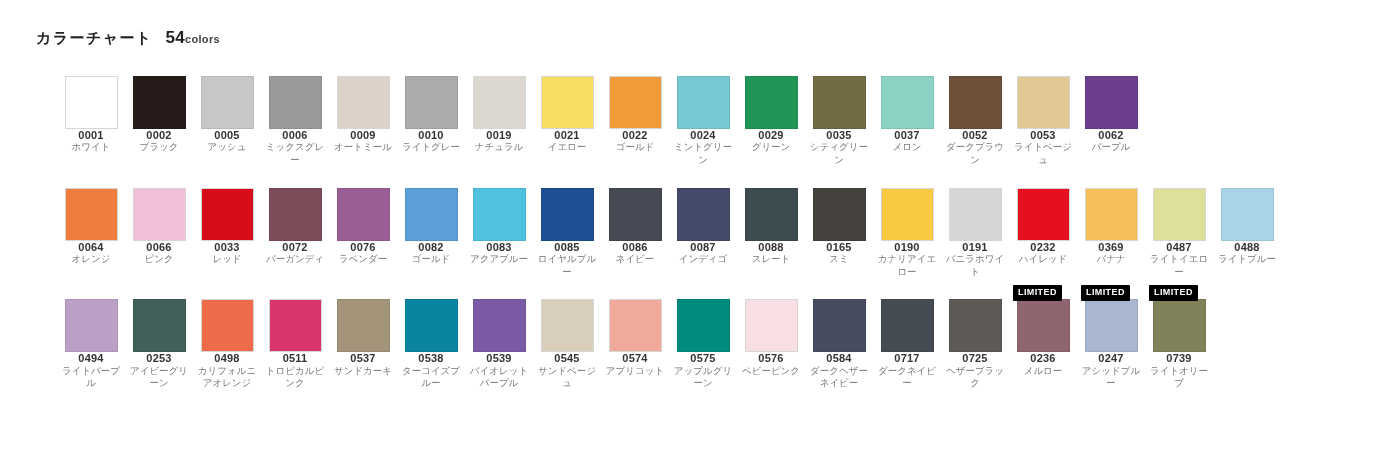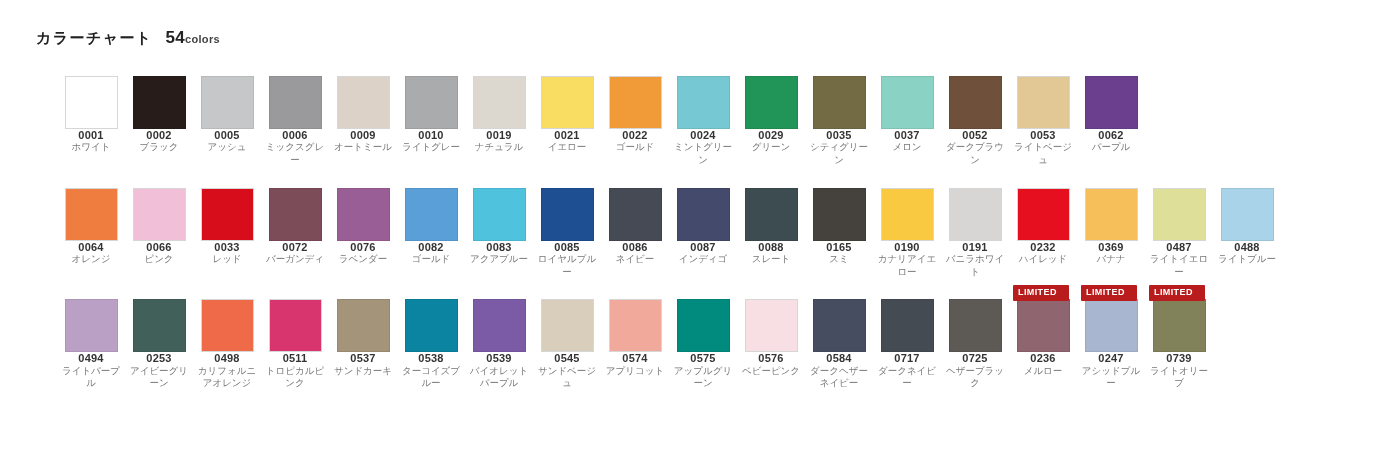--- a/index.html
+++ b/index.html
@@ -67,27 +67,27 @@
     flex-direction: column;
     align-items: center;
     position: relative;
     padding-top: 14px;
     box-sizing: border-box;
   }
   .limited-badge {
     position: absolute;
     top: 0;
     left: 4px;
-    background: #b91c1c;
+    background: #000000;
     color: #ffffff;
     font-size: 9px;
     font-weight: bold;
     letter-spacing: 0.4px;
     line-height: 1;
-    padding: 3px 12px 4px 5px;
+    padding: 3px 5px 4px 5px;
     border-radius: 1px;
     white-space: nowrap;
   }
   .swatch-chip {
     width: 53px;
     height: 53px;
     box-sizing: border-box;
     border: 1px solid rgba(0, 0, 0, 0.07);
   }
   .swatch-chip.light-edge {

